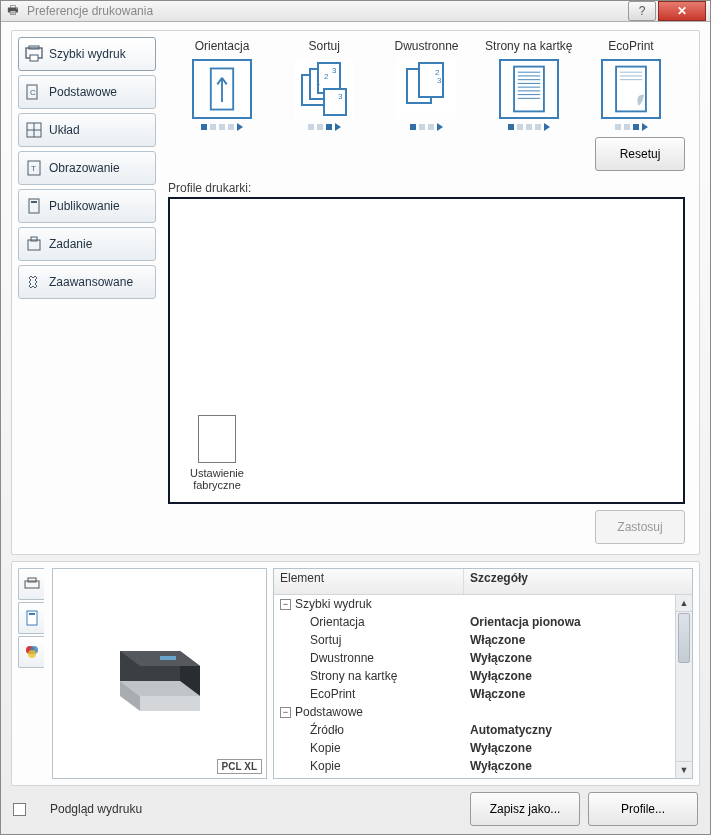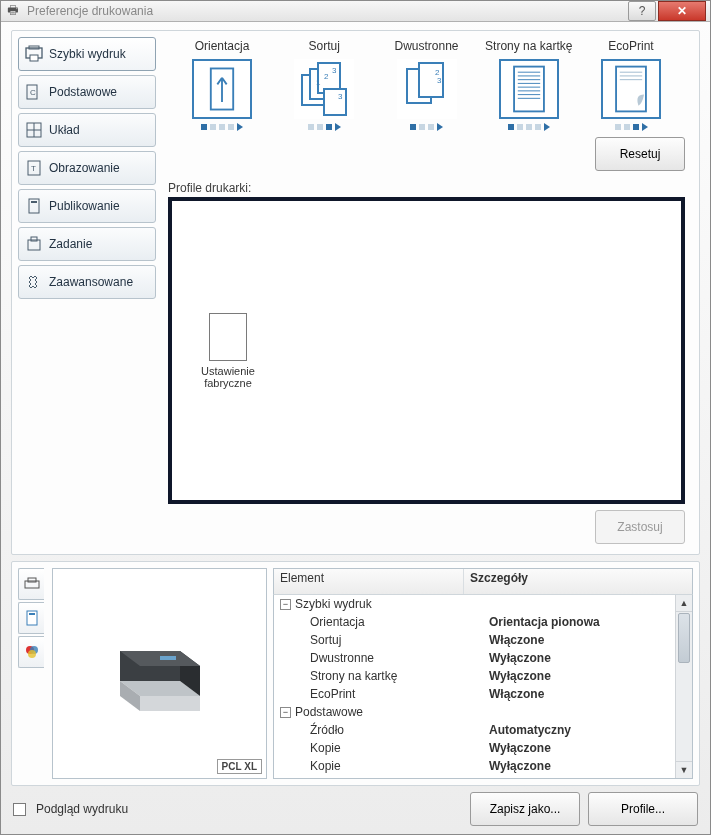--- a/index.html
+++ b/index.html
@@ -87,22 +87,22 @@
   .std-btn {
     min-width:90px; height:22px; font-size:12px;
     background: linear-gradient(#fdfdfd,#e6e6e6);
     border:1px solid #9a9a9a; border-radius:3px;
     display:flex;align-items:center;justify-content:center;
     padding: 16px 14px;
   }
   .std-btn.disabled { color:#999; border-color:#c0c0c0; background:#f4f4f4; }
   .profiles-label { font-size:12px; color:#404040; margin-bottom:2px; }
   .profiles-box {
-    flex:1; border:4px solid #0f172a; background:#fff;
-    padding:20px; display:flex; align-items:center;
+    flex:1; border:2px solid #0f172a; background:#fff;
+    padding:11px; display:flex; align-items:flex-end;
   }
   .profile-item { width:72px; text-align:center; font-size:11px; color:#333; }
   .profile-thumb {
     width:38px;height:48px; margin:0 auto 4px auto;
     border:1px solid #7a7a7a; background:#fff;
   }
   .apply-row { display:flex; justify-content:flex-end; padding-top:6px; }
   .lower {
     margin-top:6px;
     border:1px solid #cfd6db; border-radius:2px; background:#fdfdfd;
@@ -139,37 +139,37 @@
   }
   .col-el { flex:0 0 190px; padding:2px 6px; border-right:1px solid #d9dee2;}
   .col-det { flex:1; padding:2px 6px;font-weight:bold; }
   .details-body {
     flex:1; overflow-y:auto; border:1px solid #b7c3cc; border-top:none;
     background:#fff; font-size:12px; color:#333;
     position:relative;
   }
   .tree-row { display:flex; height:18px; align-items:center; }
   .tree-row .col-el { display:flex; align-items:center; gap:4px; border:none;}
-  .tree-row .col-det { border:none;margin-left:19px; }
+  .tree-row .col-det { border:none; }
   .tree-toggle {
     width:11px;height:11px;border:1px solid #8a8a8a;background:#fff;
     display:flex;align-items:center;justify-content:center;font-size:9px;line-height:9px;color:#333;
   }
   .indent1 { padding-left: 36px !important; }
   .scroll-indicator {
     position:absolute; right:0; top:0; bottom:0; width:17px;
     background:#eceef0; border-left:1px solid #d0d4d8;
   }
   .scroll-thumb { position:absolute; top:18px; left:2px; right:2px; height:50px;
     background:linear-gradient(#dce2e8,#c3ccd4); border:1px solid #aab3bc; border-radius:2px;}
   .scroll-arrow { position:absolute; left:0;right:0;height:17px;
     display:flex;align-items:center;justify-content:center;font-size:9px;color:#444;}
   .scroll-arrow.top{top:0;border-bottom:1px solid #d0d4d8;}
   .scroll-arrow.bot{bottom:0;border-top:1px solid #d0d4d8;}
-  .below-lower { display:flex; align-items:center; padding: 6px 2px 0 2px; gap:10px;}
+  .below-lower { display:flex; align-items:center; padding: 6px 2px 0 2px; gap:24px;}
   .chk { width:13px;height:13px;border:1px solid #7a7a7a;background:#fff; }
   .chk-label { font-size:12px; color:#333; }
   .below-spacer { flex:1; }
   .footer {
     display:flex; align-items:center; padding: 8px 12px 10px 12px;
   }
   .brand {
     display:flex; align-items:center; gap:4px;
     font-size:18px; font-weight:600; color:#d9342b; letter-spacing:0.5px;
   }

